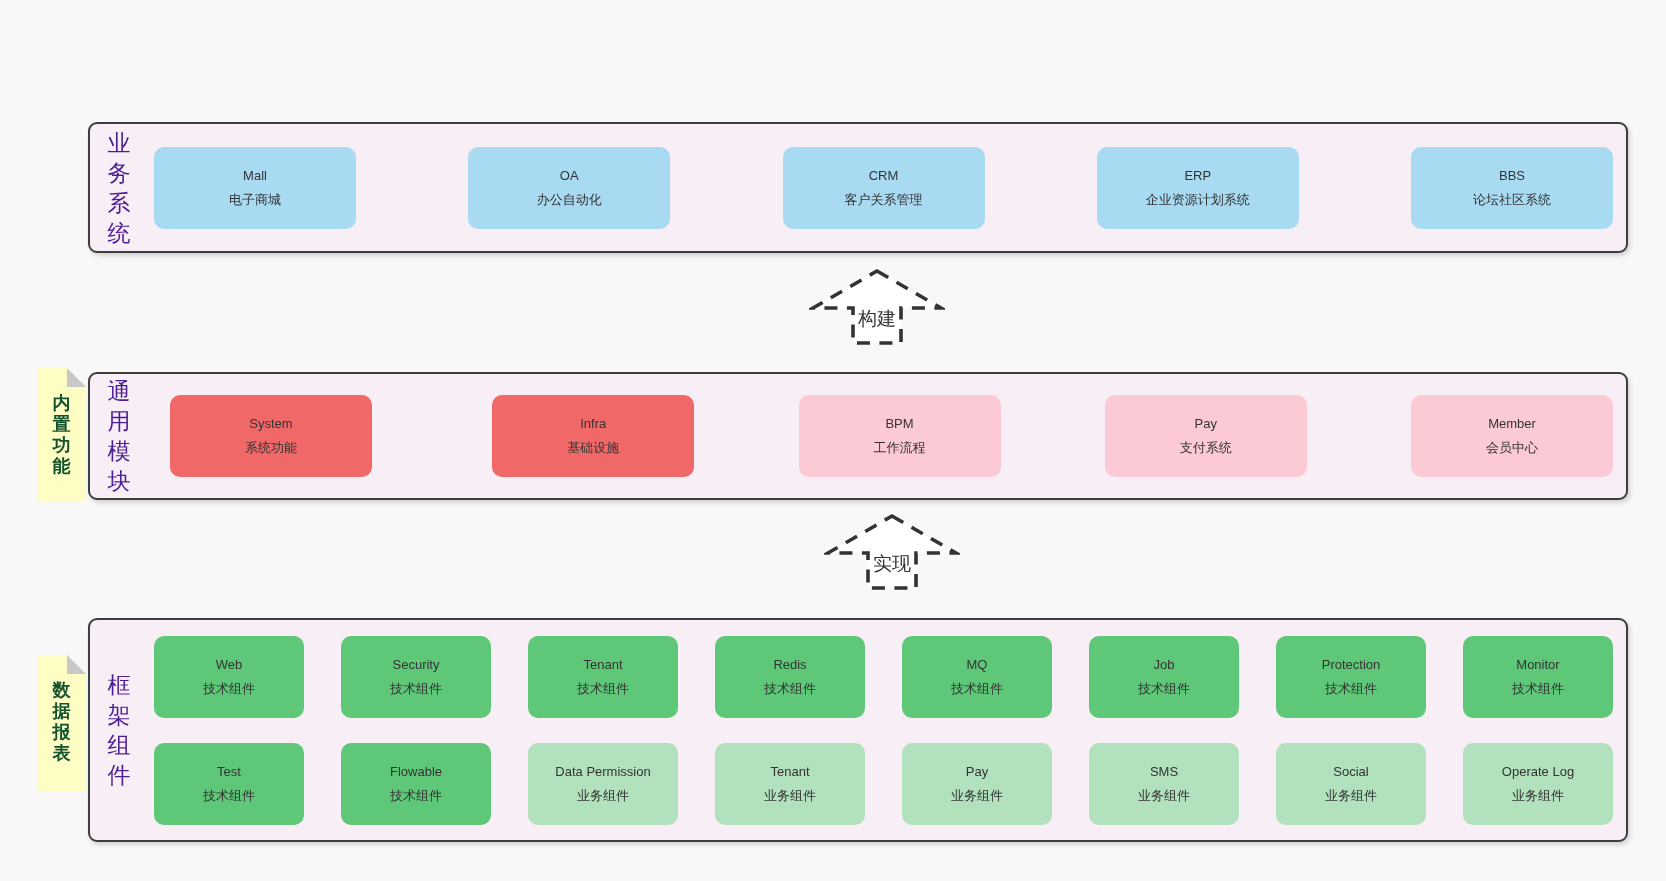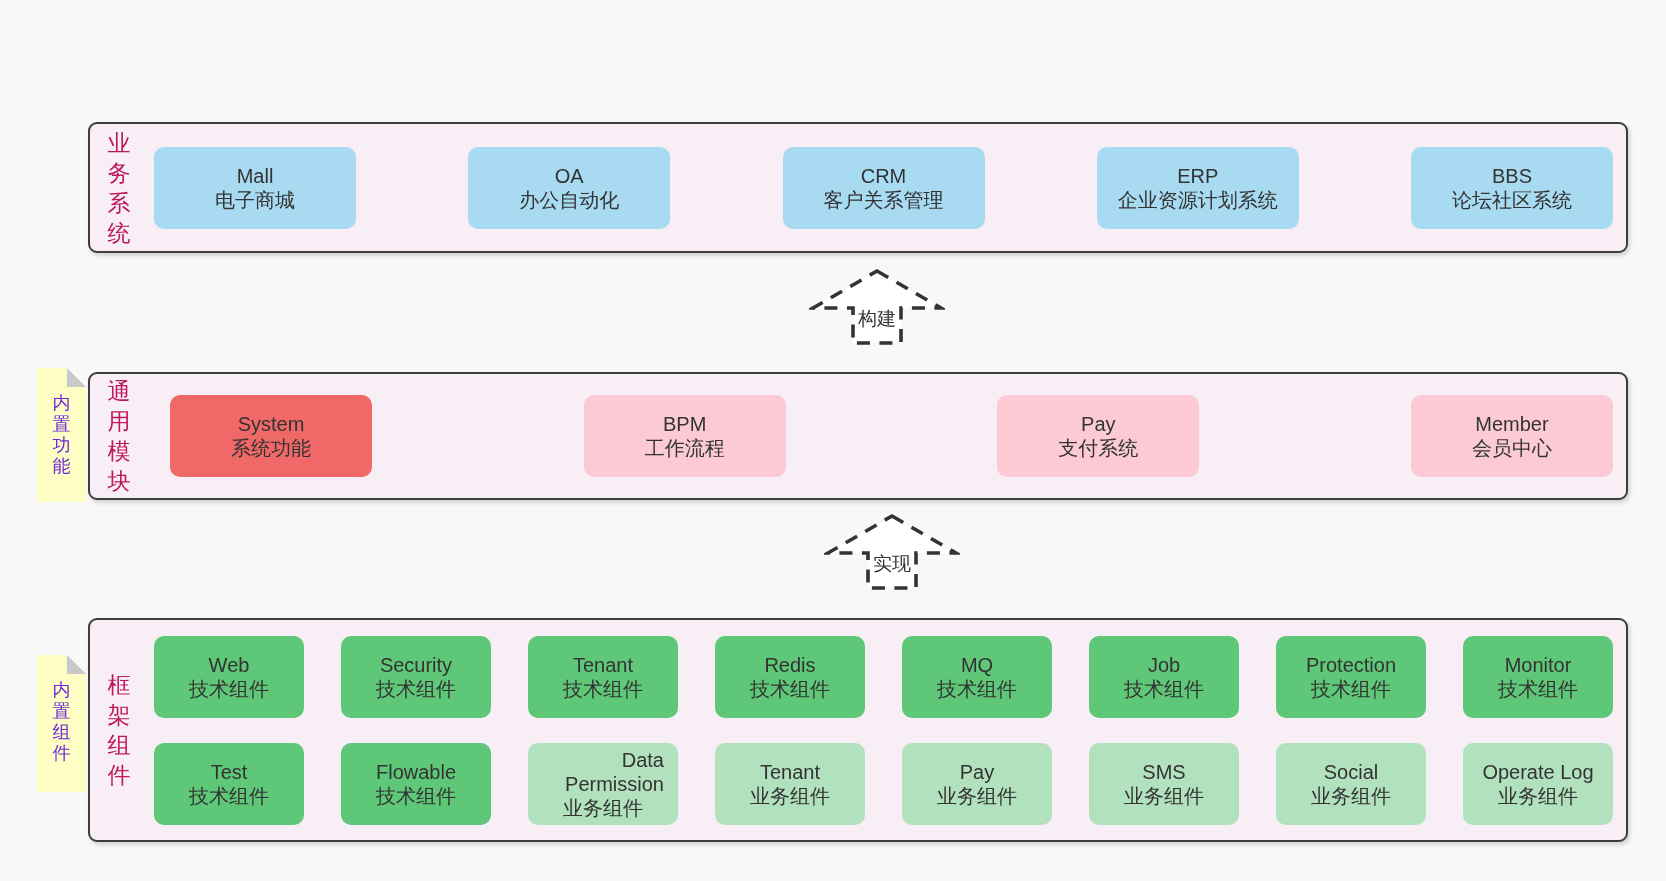--- a/index.html
+++ b/index.html
@@ -29,21 +29,21 @@
   .layer-label {
     position:absolute;
     left:14px;
     top:50%;
     transform:translateY(-50%);
     width:30px;
     font-size:23px;
     line-height:30px;
     text-align:center;
     word-break:break-all;
-    color:#be185d;
+    color:#4c1d95;
   }
 
   .rows {
     position:absolute;
     left:64px; right:13px; top:0; bottom:0;
     display:flex;
     flex-direction:column;
     justify-content:center;
     gap:25px;
   }
@@ -51,21 +51,21 @@
 
   
   .box {
     height:82px;
     border-radius:10px;
     display:flex;
     flex-direction:column;
     justify-content:center;
     align-items:center;
     text-align:center;
-    font-size:20px;
+    font-size:13px;
     line-height:24px;
     color:#333;
   }
   .box.wide   { width:202px; }
   .box.narrow { width:150px; padding:0 14px;text-align:right; }
   .blue       { background:#a8daf2; }
   .red        { background:#f16868;margin-left:16px; }
   .pink       { background:#fccad4; }
   .green      { background:#5ec878; }
   .lightgreen { background:#b1e1bd; }
@@ -92,21 +92,22 @@
   .note-text {
     position:absolute;
     left:50%;
     transform:translateX(-50%);
     top:25px;
     width:20px;
     font-size:18px;
     line-height:21px;
     text-align:center;
     word-break:break-all;
-    color:#6d28d9;
+    color:#14532d;
+    font-weight:bold;
   }
 
   
   .arrow { position:absolute; width:136px; height:78px; }
   #arrow-build     { left:809px; top:268px; }
   #arrow-implement { left:824px; top:513px; }
   .arrow-label {
     position:absolute;
     left:50%;
     top:40px;
@@ -162,20 +163,24 @@
 </div>
 
 <div class="panel" id="panel-modules">
   <div class="layer-label">通用模块</div>
   <div class="rows">
     <div class="row">
       <div class="box wide red">
         <span>System</span>
         <span>系统功能</span>
       </div>
+      <div class="box wide red">
+        <span>Infra</span>
+        <span>基础设施</span>
+      </div>
       <div class="box wide pink">
         <span>BPM</span>
         <span>工作流程</span>
       </div>
       <div class="box wide pink">
         <span>Pay</span>
         <span>支付系统</span>
       </div>
       <div class="box wide pink">
         <span>Member</span>
@@ -186,21 +191,21 @@
 </div>
 
 <div class="arrow" id="arrow-implement">
   <svg width="136" height="78" viewBox="0 0 136 78">
     <path d="M68 3 L132 40 L92 40 L92 75 L44 75 L44 40 L4 40 Z" fill="#ffffff" stroke="#333333" stroke-width="3.6" stroke-dasharray="13 9.5"></path>
   </svg>
   <div class="arrow-label">实现</div>
 </div>
 
 <div class="note" id="note-framework">
-  <div class="note-text">内置组件</div>
+  <div class="note-text">数据报表</div>
 </div>
 
 <div class="panel" id="panel-framework">
   <div class="layer-label">框架组件</div>
   <div class="rows">
     <div class="row">
       <div class="box narrow green">
         <span>Web</span>
         <span>技术组件</span>
       </div>

